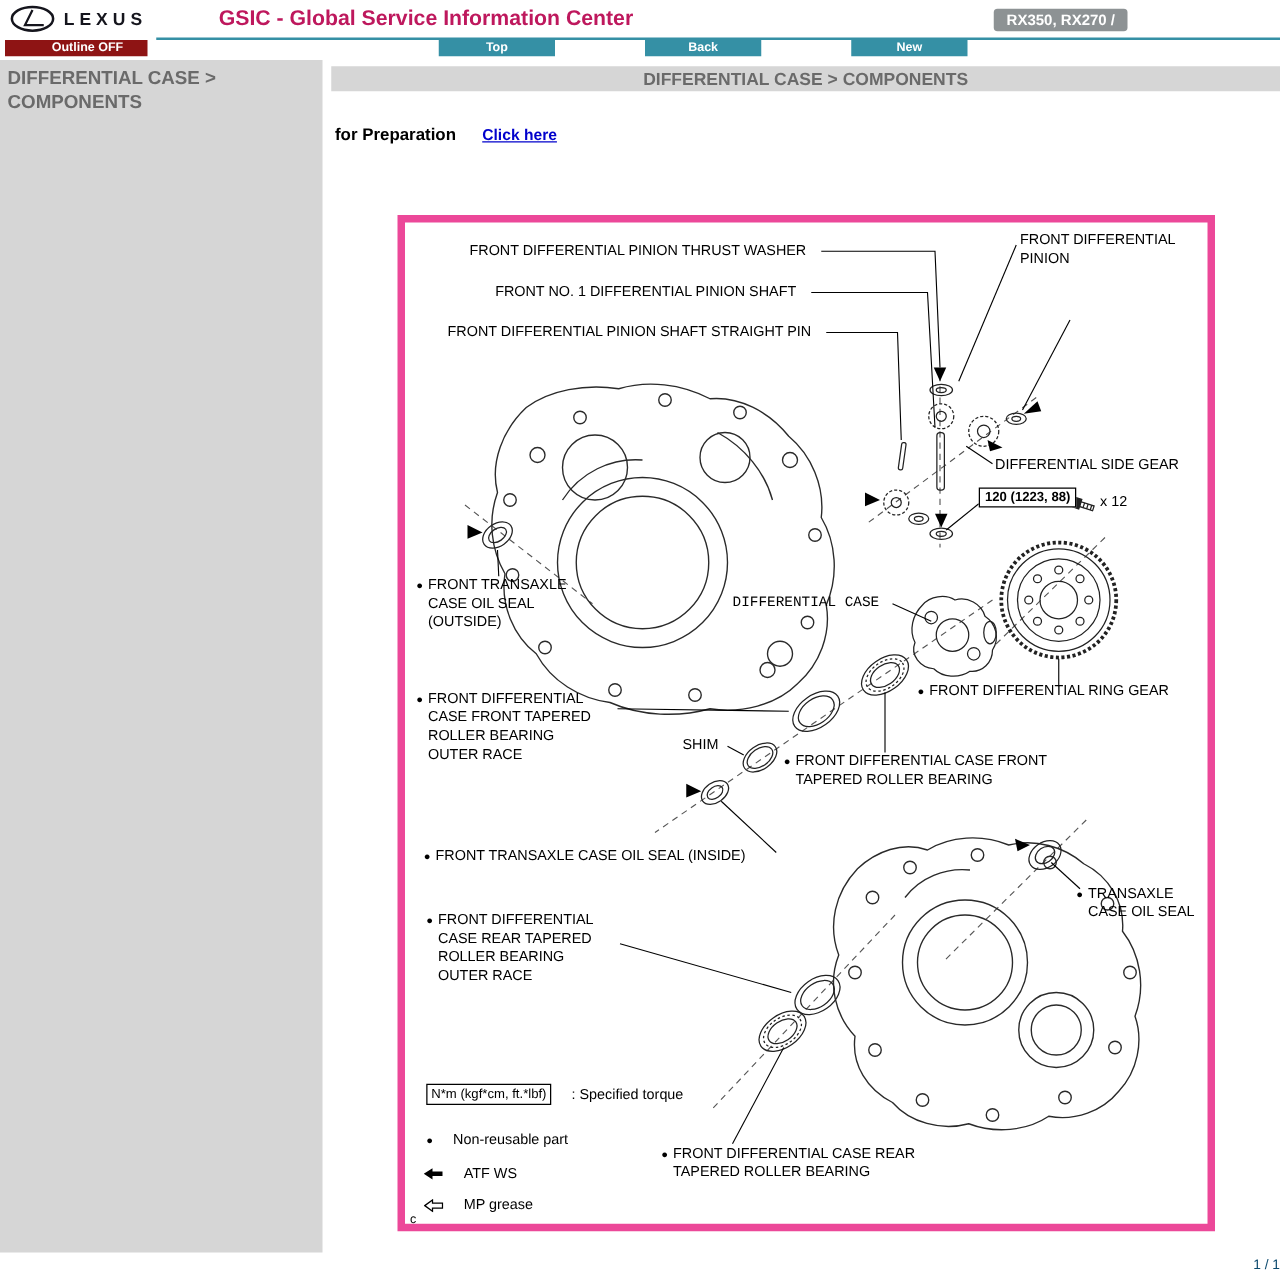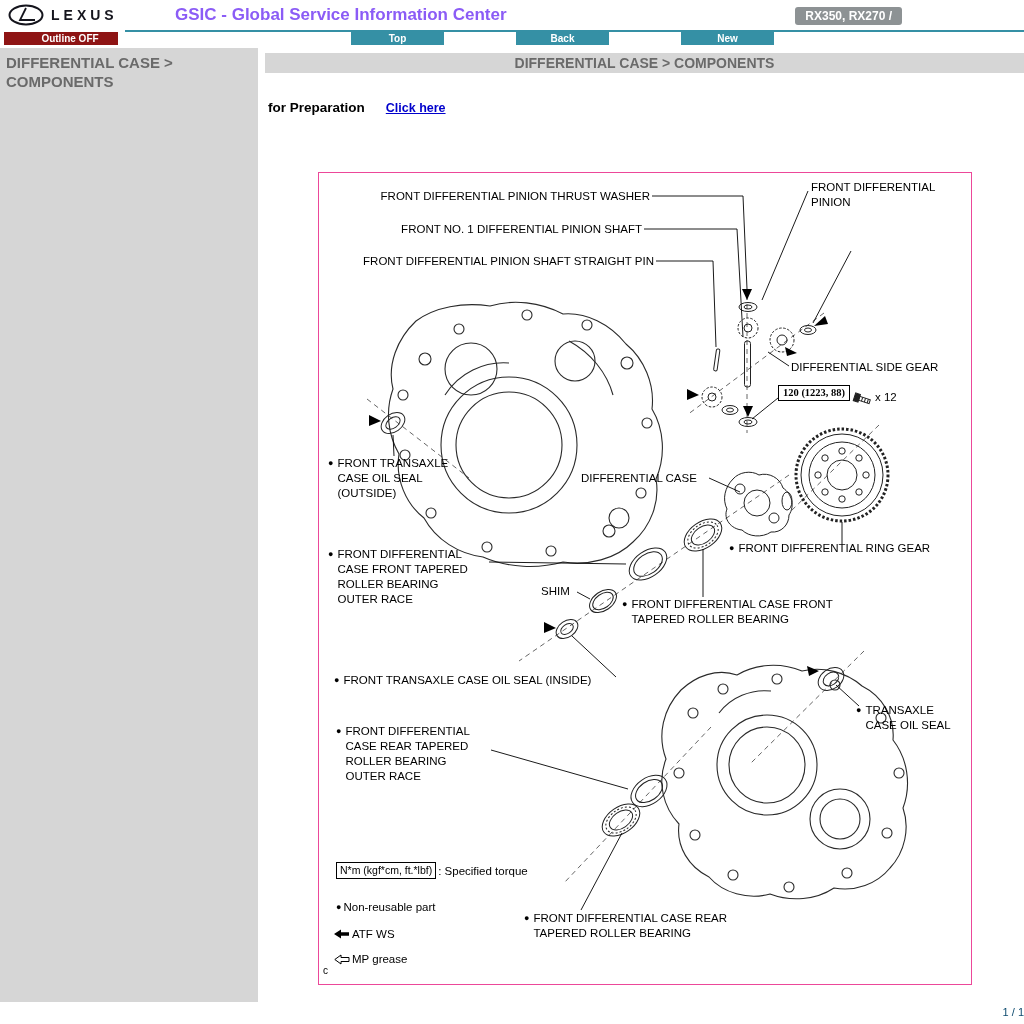--- a/index.html
+++ b/index.html
@@ -2,45 +2,45 @@
 <html><head>
 <meta charset="utf-8">
 <style>
   * { margin:0; padding:0; box-sizing:border-box; }
   html,body { width:1024px; height:1024px; background:#fff; font-family:"Liberation Sans", sans-serif; position:relative; overflow:hidden; }
 
   
   .header { position:absolute; top:0; left:0; width:904px; height:30px; background:#fff; }
   .logo { position:absolute; left:8px; top:4px; display:flex; align-items:center; gap:7px; }
   .logo-word { font-size:14px; font-weight:bold; letter-spacing:4px; color:#15151d; }
-  .gsic-title { position:absolute; left:175px; top:5px; font-size:17px; font-weight:bold; color:#8b5cf6; }
+  .gsic-title { position:absolute; left:175px; top:5px; font-size:17px; font-weight:bold; color:#be185d; }
   .model-badge { position:absolute; right:2px; top:7px; background:#8d9294; color:#fff; font-weight:bold; font-size:12px; padding:2px 10px; border-radius:3px; white-space:nowrap; }
   .teal-rule { position:absolute; top:30px; left:125px; width:899px; height:2px; background:#3590a5; }
   .outline-btn { position:absolute; top:32px; left:4px; width:114px; height:13px; background:#8e1414; color:#fff; font-size:10px; font-weight:bold; text-align:center; line-height:13px; cursor:pointer;padding-left:18px; }
   .nav-btn { position:absolute; top:32px; width:93px; height:13px; background:#3590a5; color:#fff; font-size:10px; font-weight:bold; text-align:center; line-height:13px; cursor:pointer;margin-left:36px; }
 
   
   .sidebar { position:absolute; top:48px; left:0; width:258px; height:954px; background:#d6d6d6; padding:6px 6px; }
   .sidebar-title { font-size:15px; font-weight:bold; color:#6a6a6a; line-height:1.25; }
 
   
   .main-titlebar { position:absolute; top:53px; left:265px; width:759px; height:20px; background:#d6d6d6; text-align:center; font-size:14px; font-weight:bold; color:#6a6a6a; line-height:20px; }
   .prep { position:absolute; top:100px; left:268px; font-size:13.5px; font-weight:bold; color:#000; }
   .prep-link { color:#0000cc; text-decoration:underline; font-size:12.5px; margin-left:21px; cursor:pointer; }
 
   
-  .diagram { position:absolute; left:318px; top:172px; width:654px; height:813px; border:1px solid #ec4899; background:#fff; }
+  .diagram { position:absolute; left:318px; top:172px; width:654px; height:813px; border:6px solid #ec4899; background:#fff; }
   .diagram svg.draw { position:absolute; left:0; top:0; }
   .dlabel { position:absolute; font-size:11.5px; line-height:1.3; color:#000; white-space:pre-line; }
   .nowrap { white-space:nowrap; }
   .ra { text-align:right; }
   .blt { display:flex; align-items:flex-start; gap:4px; }
   .blt .bullet { font-size:9px; line-height:15px; }
   .tq-box { position:absolute; border:1.3px solid #000; font-size:10.5px; font-weight:bold; padding:0 4px; line-height:14px; background:#fff; white-space:nowrap; }
-  .legend-row { position:absolute; display:flex; align-items:center; gap:2px; font-size:11.5px; white-space:nowrap;justify-content:center; }
+  .legend-row { position:absolute; display:flex; align-items:center; gap:16px; font-size:11.5px; white-space:nowrap;justify-content:center; }
   .lg-box { border:1px solid #000; font-size:10.5px; padding:0 3px; line-height:15px; }
   .corner-mark { position:absolute; font-size:10px; color:#000; }
 
   
   .footer { position:absolute; top:1006px; left:265px; width:759px; text-align:right; font-size:11px; color:#0c4a6e; }
 </style>
 </head>
 <body>
 
 <div class="header">
@@ -249,30 +249,30 @@
     </g>
   </svg>
 
   <div class="dlabel nowrap ra" style="right:321px; top:16px;">FRONT DIFFERENTIAL PINION THRUST WASHER</div>
   <div class="dlabel" style="left:492px; top:7px;">FRONT DIFFERENTIAL
 PINION</div>
   <div class="dlabel nowrap ra" style="right:329px; top:49px;">FRONT NO. 1 DIFFERENTIAL PINION SHAFT</div>
   <div class="dlabel nowrap ra" style="right:317px; top:81px;">FRONT DIFFERENTIAL PINION SHAFT STRAIGHT PIN</div>
   <div class="dlabel nowrap" style="left:472px; top:187px;">DIFFERENTIAL SIDE GEAR</div>
 
-  <div class="tq-box" style="left:459px; top:212px;font-family:Liberation Serif, serif;">120 (1223, 88)</div>
+  <div class="tq-box" style="left:459px; top:212px;">120 (1223, 88)</div>
   <div class="dlabel nowrap" style="left:556px; top:217px;">x 12</div>
 
   <div class="dlabel blt" style="left:9px; top:283px;">
     <span class="bullet">●</span>
     <span>FRONT TRANSAXLE
 CASE OIL SEAL
 (OUTSIDE)</span>
   </div>
-  <div class="dlabel nowrap" style="left:262px; top:298px;">DIFFERENTIAL CASE</div>
+  <div class="dlabel nowrap" style="left:262px; top:298px;font-family:Liberation Mono, monospace;">DIFFERENTIAL CASE</div>
   <div class="dlabel blt nowrap" style="left:410px; top:368px;">
     <span class="bullet">●</span>
     <span>FRONT DIFFERENTIAL RING GEAR</span>
   </div>
   <div class="dlabel blt" style="left:9px; top:374px;">
     <span class="bullet">●</span>
     <span>FRONT DIFFERENTIAL
 CASE FRONT TAPERED
 ROLLER BEARING
 OUTER RACE</span>

